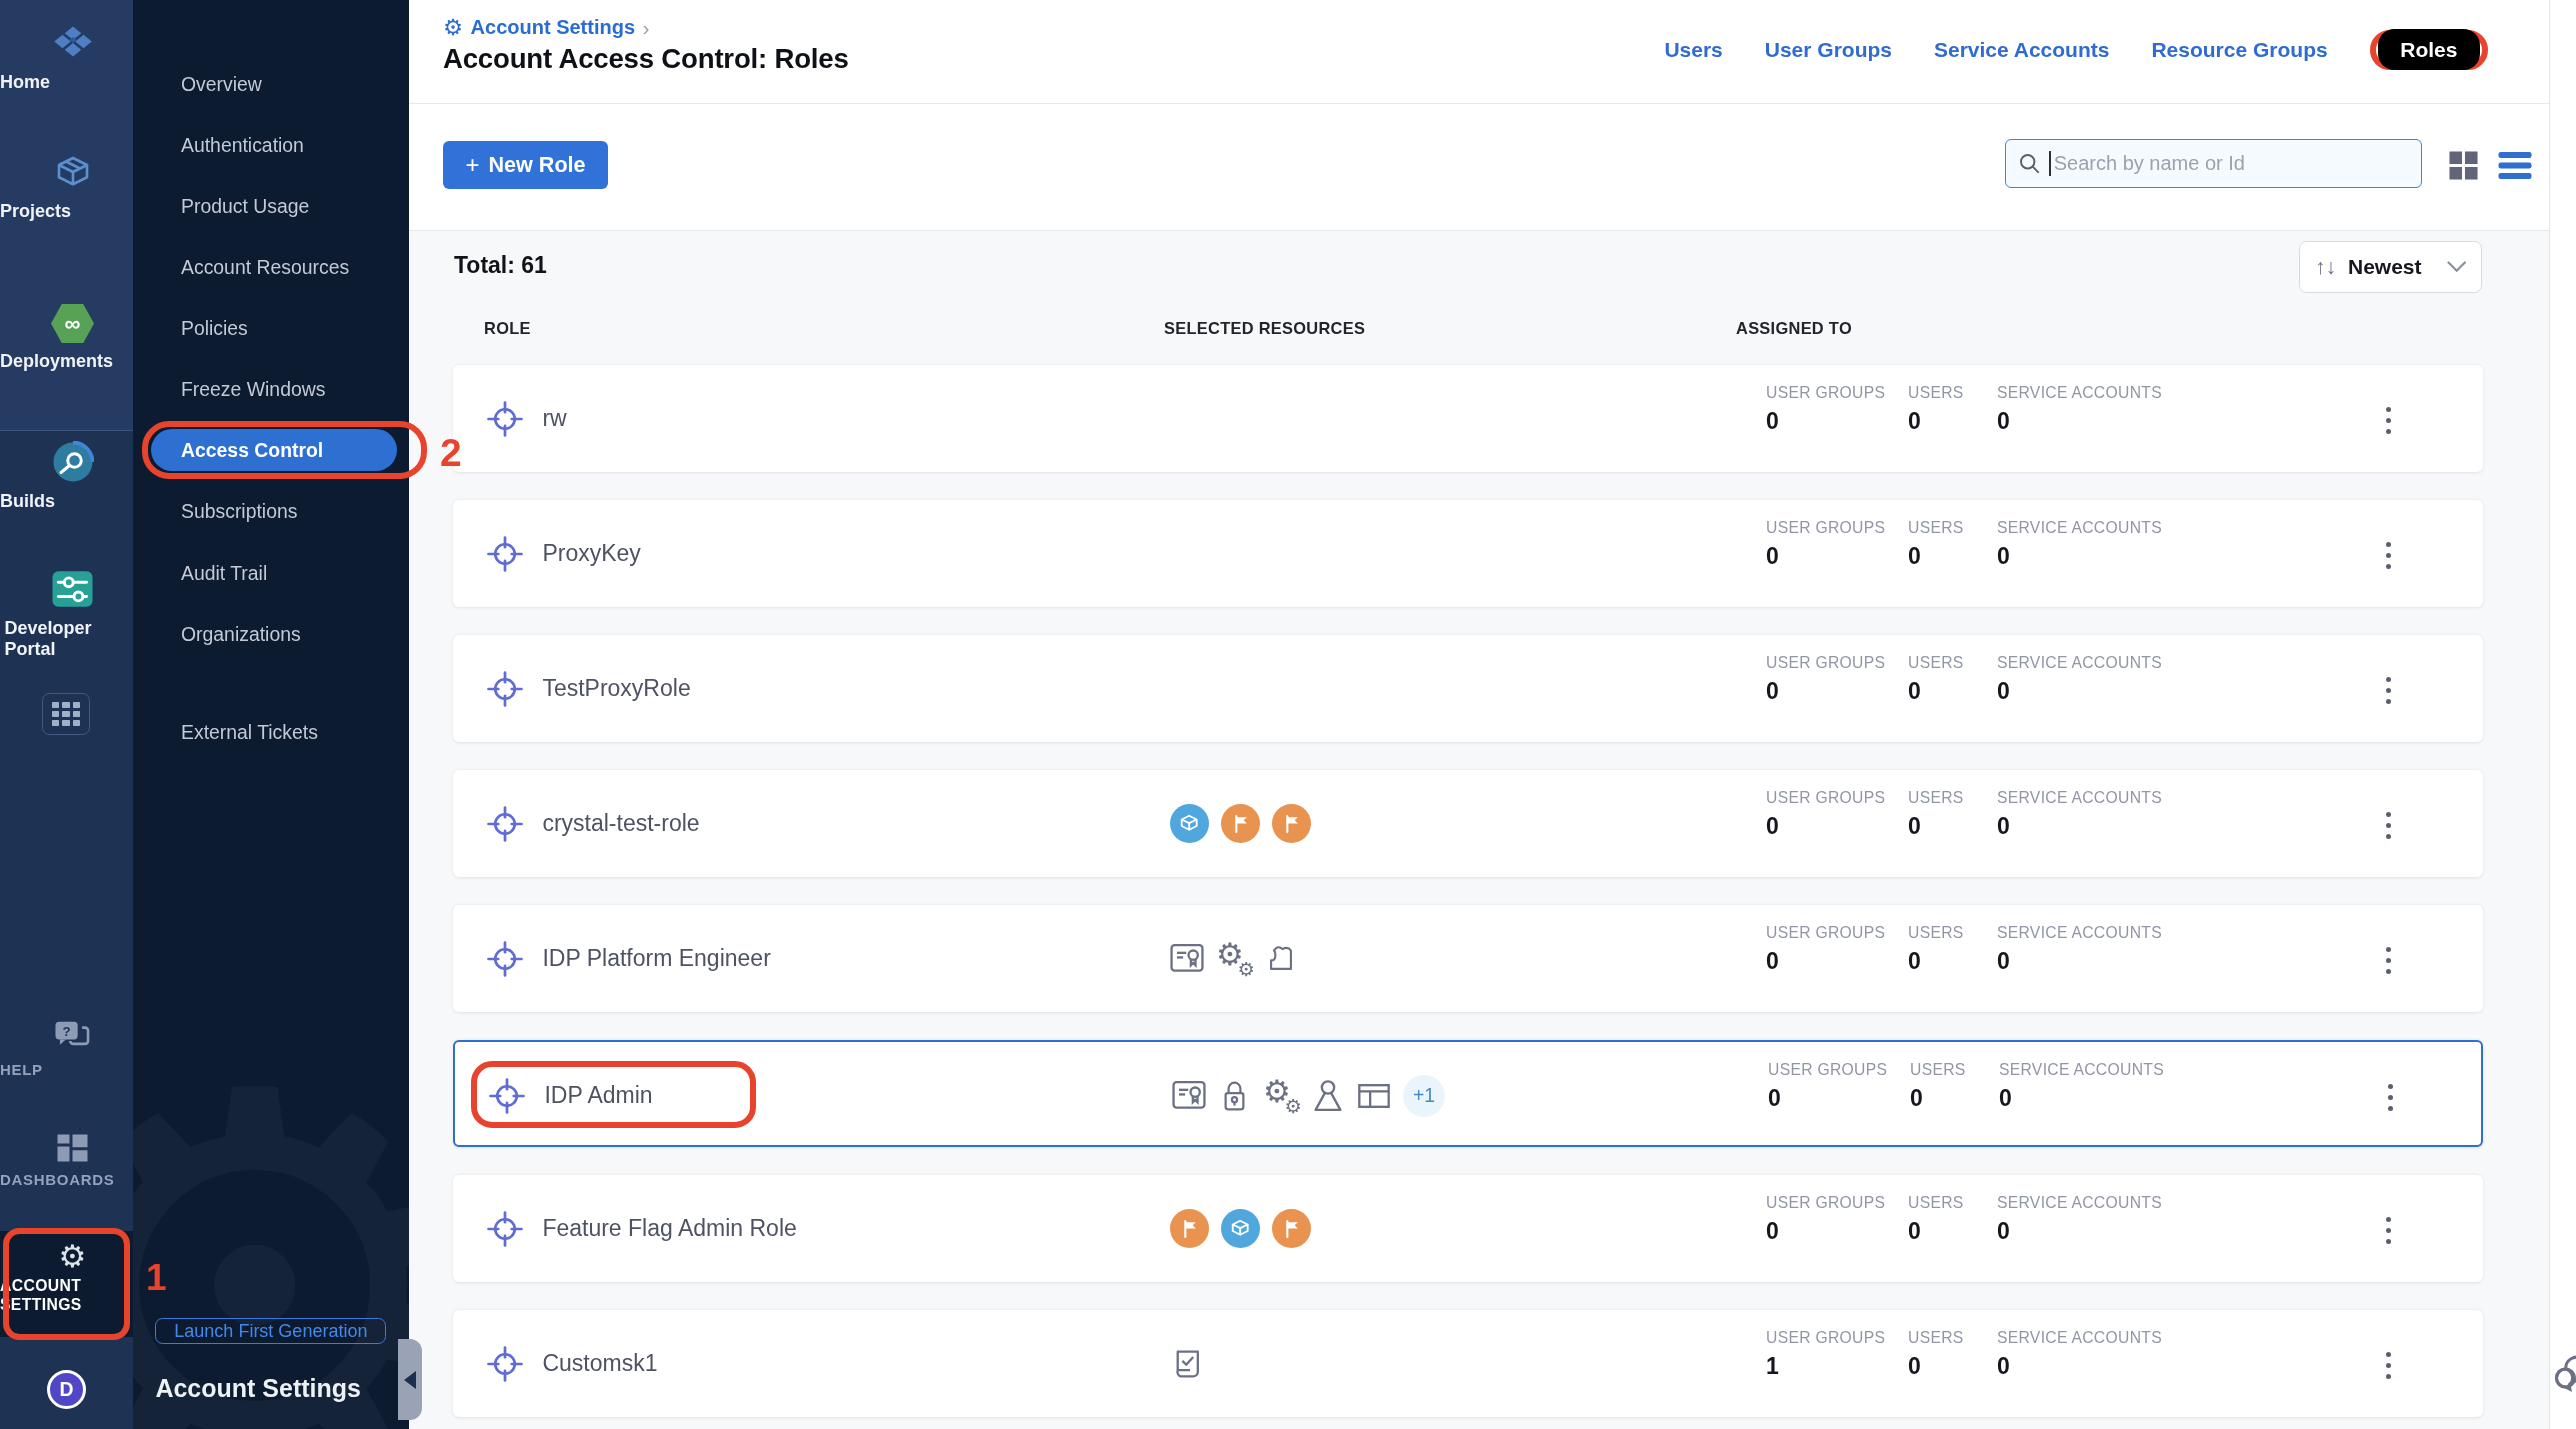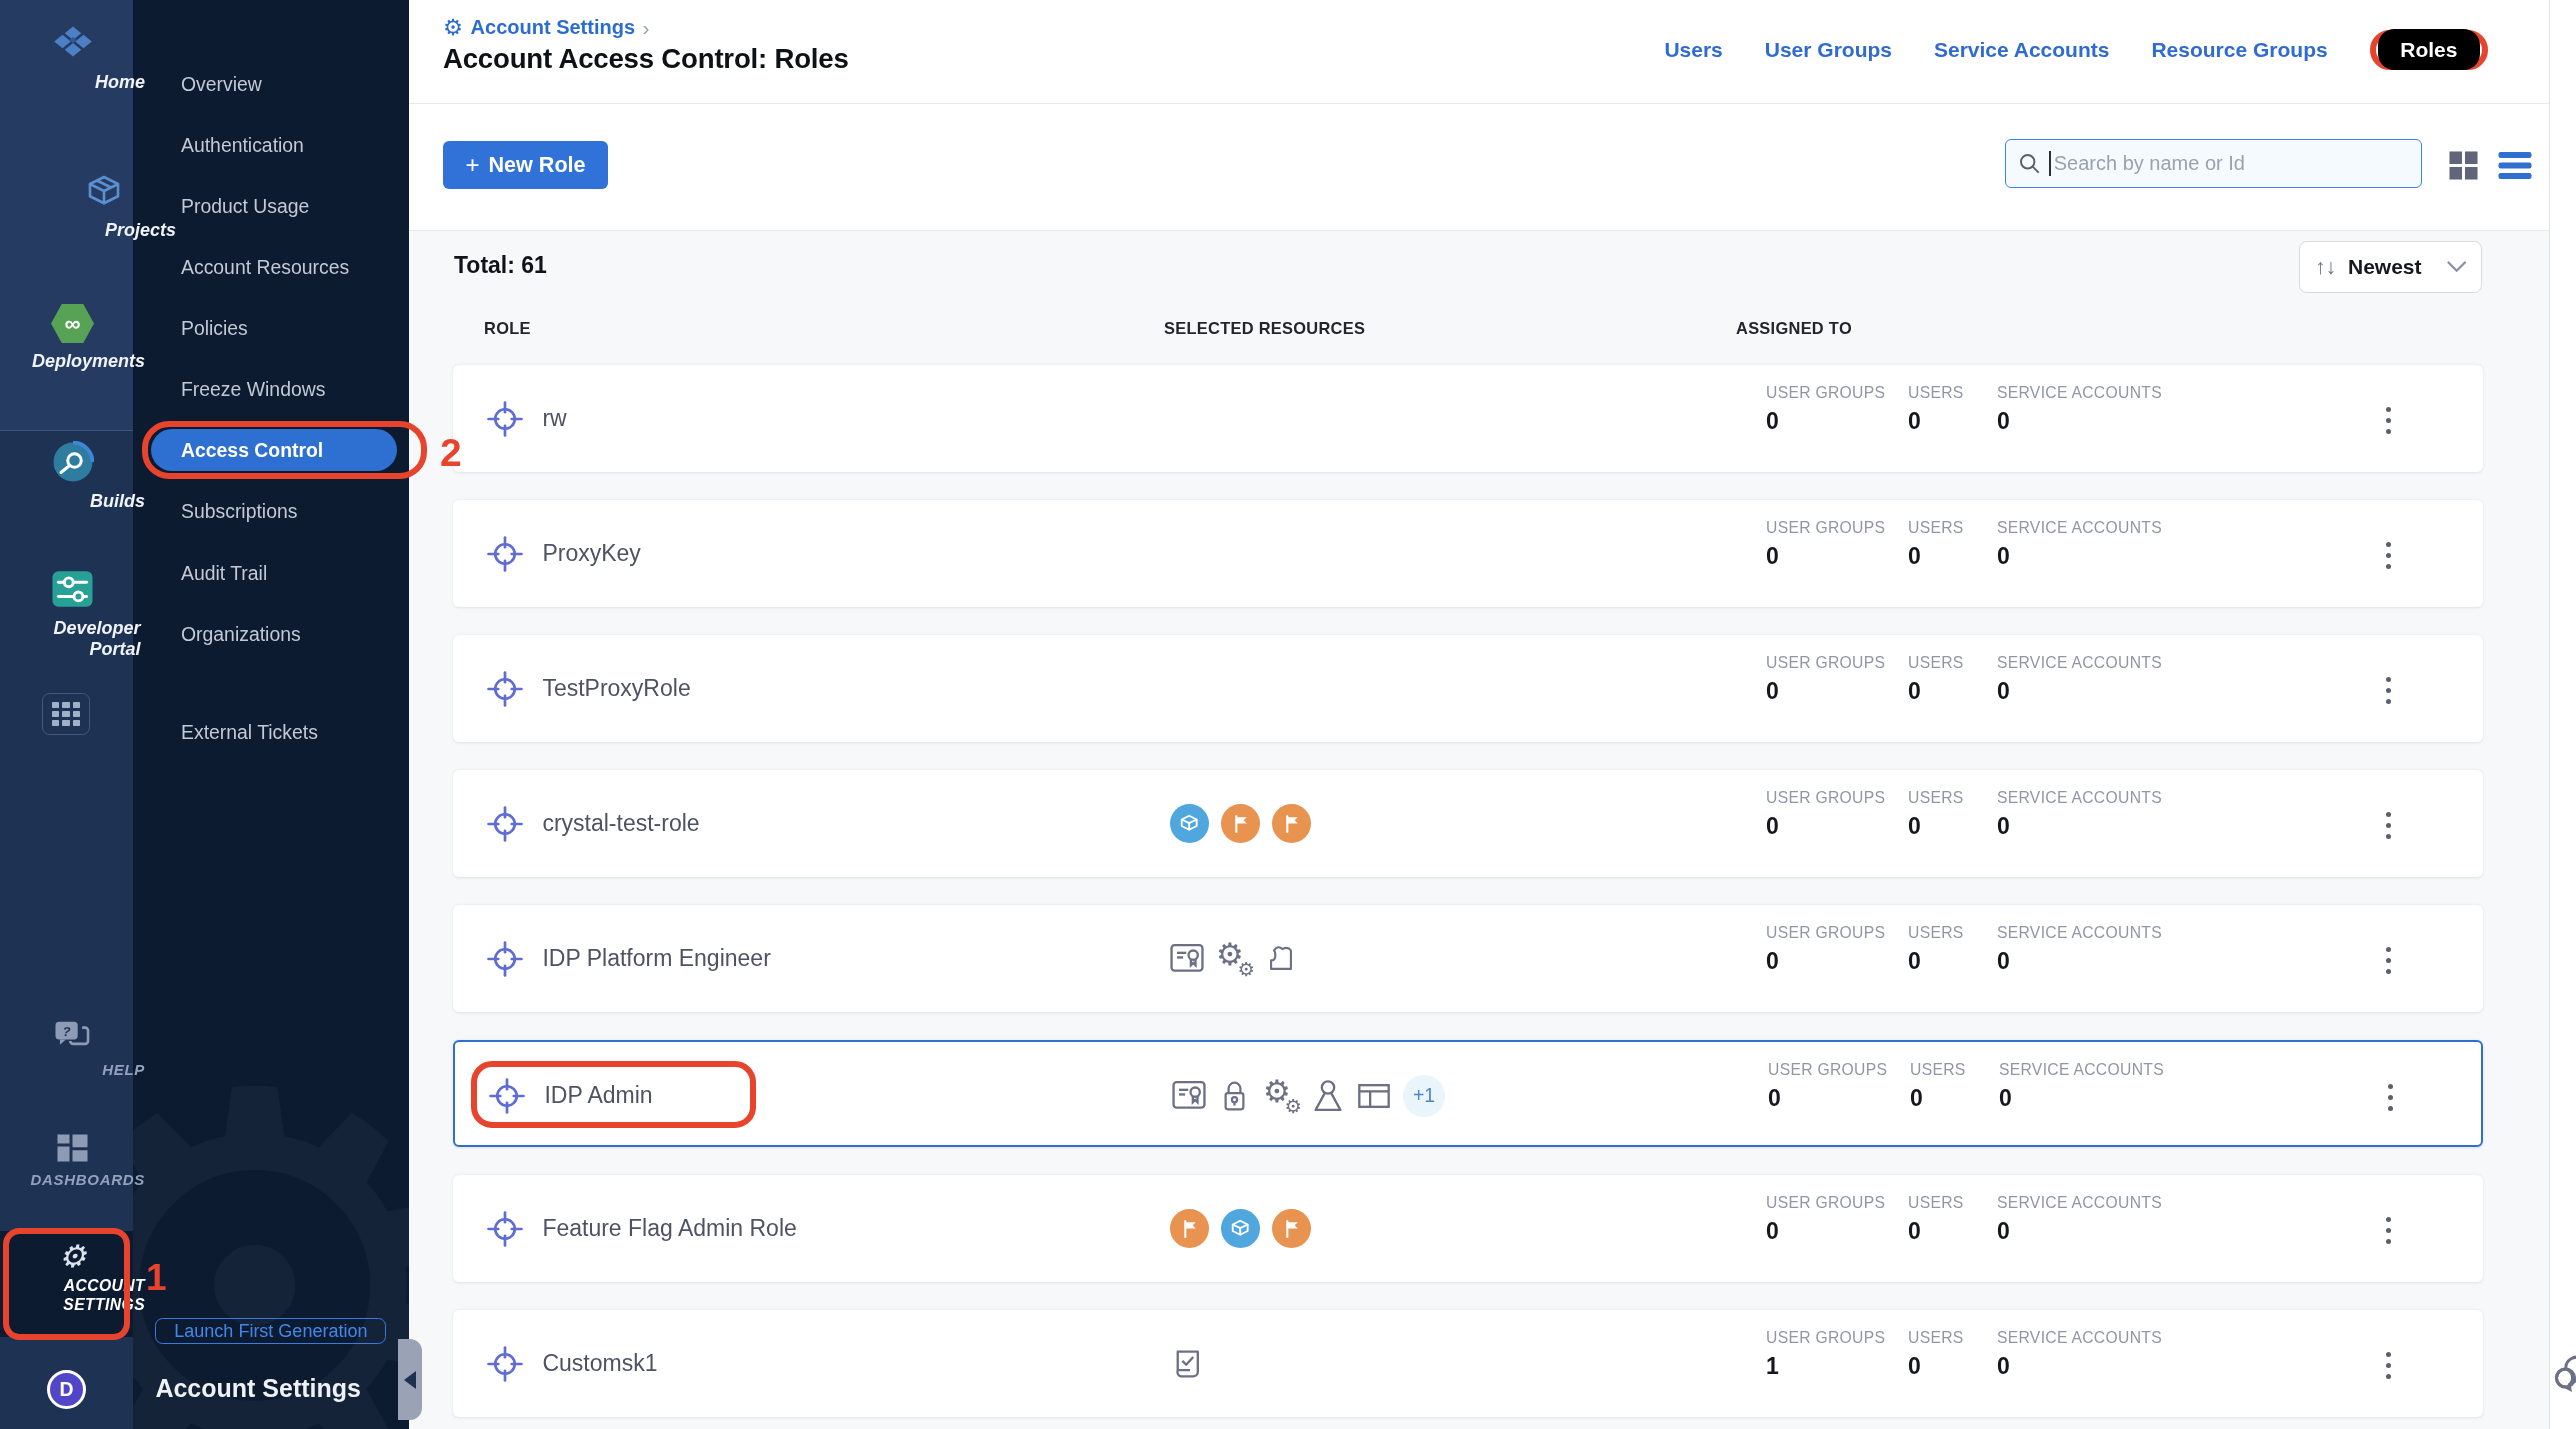--- a/index.html
+++ b/index.html
@@ -2,21 +2,21 @@
 <html style="font-size:12px"><head>
 <meta charset="utf-8">
 <style>
   * { margin:0; padding:0; box-sizing:border-box; }
   html,body { width:2576px; height:1430px; font-family:"Liberation Sans", sans-serif; }
   .app { position:relative; width:2576px; height:1430px; overflow:hidden; background:#ffffff; }
 
   
   .rail { position:absolute; left:0; top:0; width:133px; height:100%; background:#1e3254; z-index:30; }
   .rail-top { position:absolute; left:0; top:0; width:100%; height:431px; background:#253b61; border-bottom:0.7px solid #3a557f; }
-  .rail-item { position:absolute; left:0; width:145px; text-align:right; color:#f2f5fa;font-style:italic; }
+  .rail-item { position:absolute; left:0; width:145px; text-align:left; color:#f2f5fa; }
   .rail-item .ric { display:flex; justify-content:center; }
   .rail-label { font-size:18px; font-weight:700; color:#f0f3f8; margin-top:7.5px; line-height:21px; }
   .rail-label.small { font-size:15px; font-weight:700; color:#93a1bd; letter-spacing:0.7px; margin-top:6px; }
   .grid-btn { position:absolute; left:42px; top:693px; width:48px; height:42px; border:1.5px solid #44597f; border-radius:7.5px; display:flex; align-items:center; justify-content:center; }
   .grid-dots { display:grid; grid-template-columns:repeat(3,7.5px); grid-gap:3px; }
   .grid-dots span { width:7.5px; height:6px; background:#9fb0c9; border-radius:0.7px; }
   .acct-block { position:absolute; left:0; top:1231px; width:133px; height:106px; background:#0d1b30; }
   .acct-gear { font-size:31px; color:#dde3ec; line-height:33px; }
   .acct-label { font-size:15.7px; font-weight:700; color:#ffffff; letter-spacing:0.4px; line-height:19.4px; margin-top:3px; }
   .anno-acct { position:absolute; left:3px; top:1228px; width:127px; height:112px; border:6.7px solid #e8432c; border-radius:16.4px; z-index:40; pointer-events:none; }
@@ -103,21 +103,21 @@
               <polygon points="14,13 25,22 14,31 3,22"></polygon>
               <polygon points="42,13 53,22 42,31 31,22"></polygon>
               <polygon points="28,24 39,33 28,42 17,33"></polygon>
             </g>
             <polygon points="28,16 33,20 28,24 23,20" fill="#2d5a9a"></polygon>
           </svg>
       </div>
       <div class="rail-label">Home</div>
     </div>
 
-    <div class="rail-item" style="top:170px;margin-left:31px;">
+    <div class="rail-item" style="top:151px;">
       <div class="ric">
         <svg width="42" height="42" viewBox="0 0 48 48" fill="none" stroke="#5a8fd0" stroke-width="3" stroke-linejoin="round">
             <path d="M8 16 L24 8 L40 16 L24 24 Z"></path>
             <path d="M8 16 V30 L24 38 V24"></path>
             <path d="M40 16 V30 L24 38"></path>
             <path d="M16 12 L32 20"></path>
           </svg>
       </div>
       <div class="rail-label">Projects</div>
     </div>

